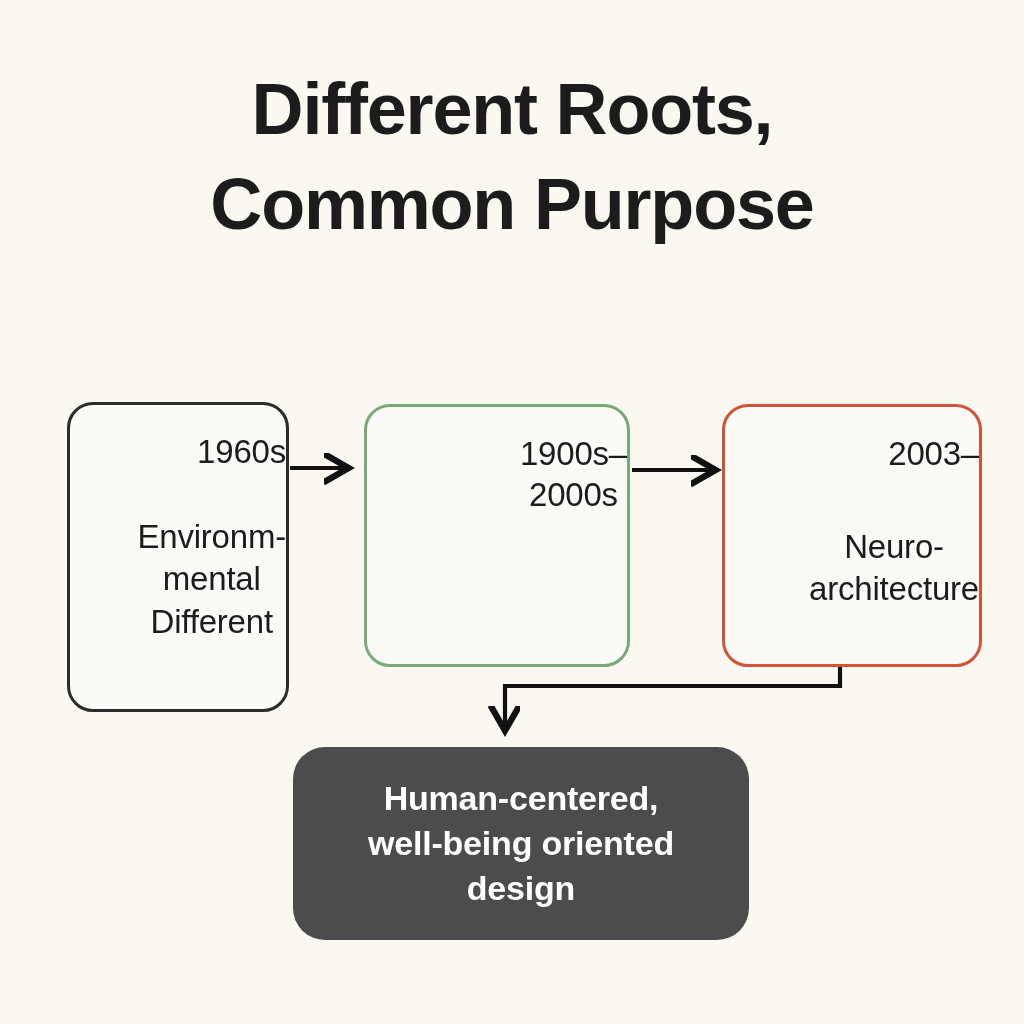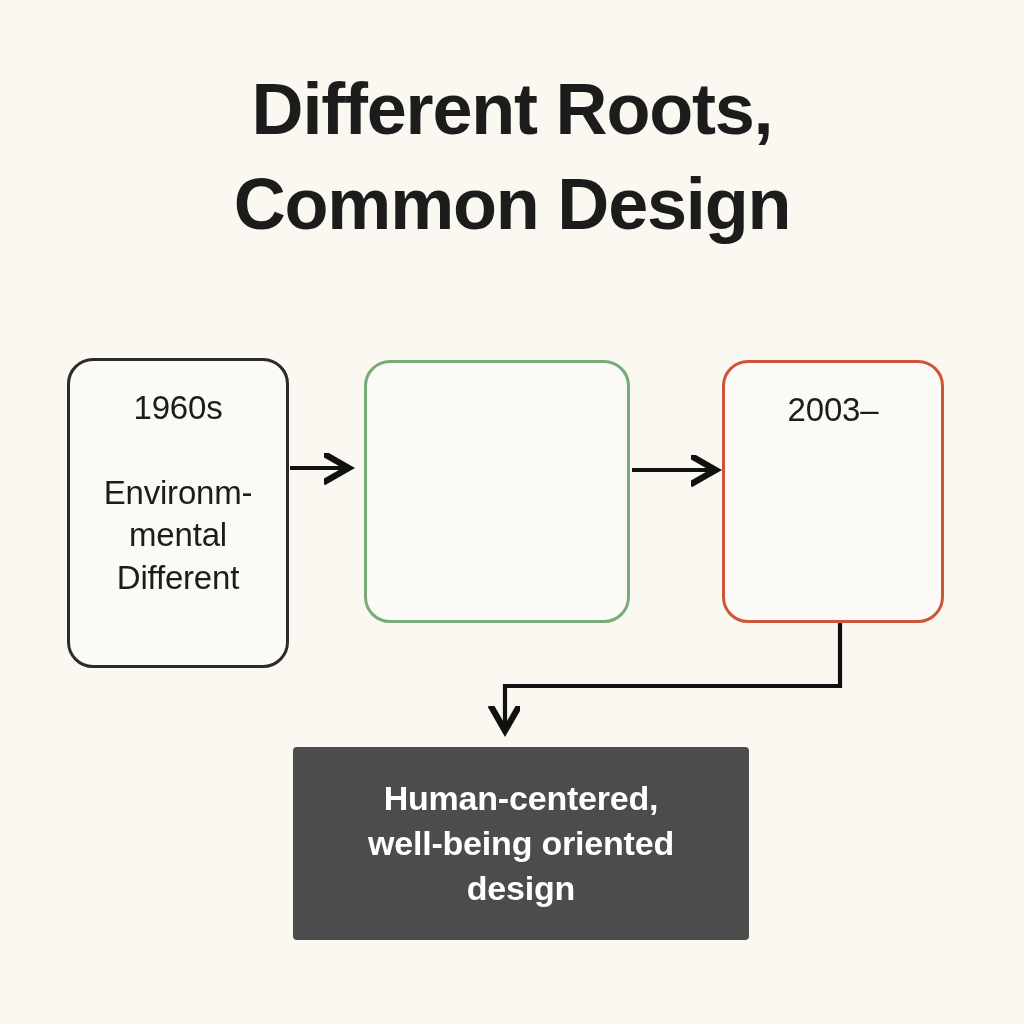--- a/index.html
+++ b/index.html
@@ -37,24 +37,25 @@
   }
 
   
   .stage-box {
     position: absolute;
     box-sizing: border-box;
     background: #FBFAF6;
     border-radius: 26px;
     display: flex;
     flex-direction: column;
-    align-items: center;
+    align-items: flex-end;
     justify-content: flex-start;
     text-align: center;
     color: #1C1C1C;
+    margin-top: 44px;
   }
   .stage-era {
     font-size: 33px;
     line-height: 1.25;
     white-space: pre-line;
     letter-spacing: -0.2px;
   }
   .stage-name {
     font-size: 33px;
     line-height: 1.28;
@@ -78,37 +79,37 @@
     width: 266px;
     height: 263px;
     border: 3.5px solid #79AB79;
     padding-top: 26px;
   }
   #box-2 .stage-name { margin-top: 30px; }
 
   #box-3 {
     left: 722px;
     top: 360px;
-    width: 222px;
+    width: 260px;
     height: 263px;
     border: 3.5px solid #CF5438;
     padding-top: 26px;
   }
   #box-3 .stage-name { margin-top: 52px; }
 
   
   #outcome-box {
     position: absolute;
     left: 293px;
     top: 747px;
     width: 456px;
     height: 193px;
     box-sizing: border-box;
     background: #4C4C4C;
-    border-radius: 4px;
+    border-radius: 32px;
     display: flex;
     align-items: center;
     justify-content: center;
     text-align: center;
     padding: 0 26px;
   }
   #outcome-text {
     color: #FFFFFF;
     font-size: 34px;
     line-height: 1.33;
@@ -126,21 +127,21 @@
     height: 1024px;
     pointer-events: none;
   }
 </style>
 </head>
 <body>
 
 <div id="canvas">
 
   <div id="title">Different Roots,
-Common Design</div>
+Common Purpose</div>
 
   <svg id="connectors" viewBox="0 0 1024 1024" xmlns="http://www.w3.org/2000/svg">
     <defs>
       <marker id="arrowhead" markerWidth="9" markerHeight="9" refX="5.4" refY="3.6" orient="auto" markerUnits="strokeWidth">
         <path d="M0.4,0.5 L5.8,3.6 L0.4,6.7" fill="none" stroke="#111111" stroke-width="1.5" stroke-linecap="square" stroke-linejoin="miter"></path>
       </marker>
     </defs>
 
     <g>
       <line x1="290" y1="468" x2="347" y2="468" stroke="#111111" stroke-width="4.2" marker-end="url(#arrowhead)"></line>
@@ -156,24 +157,28 @@
   </svg>
 
   <div class="stage-box" id="box-1">
     <div class="stage-era">1960s</div>
     <div class="stage-name">Environm-
 mental
 Different</div>
   </div>
 
   <div class="stage-box" id="box-2">
+    <div class="stage-era">1900s–
+2000s</div>
   </div>
 
   <div class="stage-box" id="box-3">
     <div class="stage-era">2003–</div>
+    <div class="stage-name">Neuro-
+architecture</div>
   </div>
 
   <div id="outcome-box">
     <div id="outcome-text">Human-centered,
 well-being oriented
 design</div>
   </div>
 
 </div>
 

